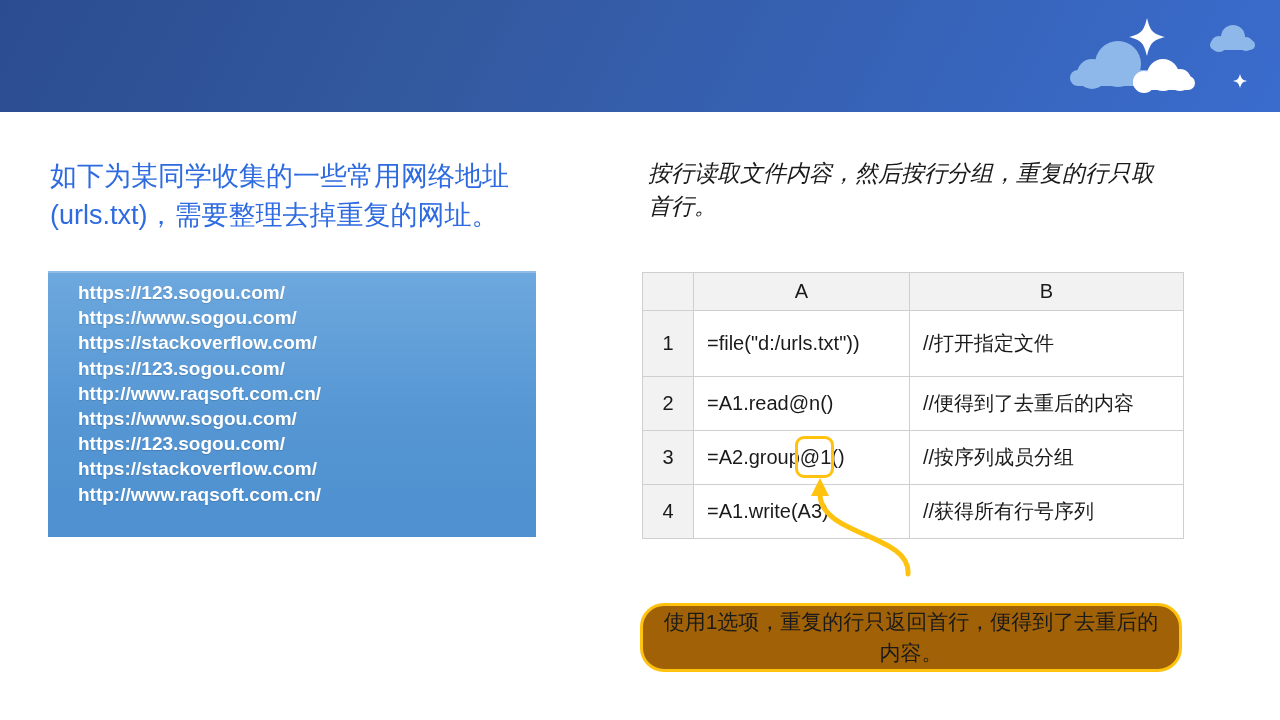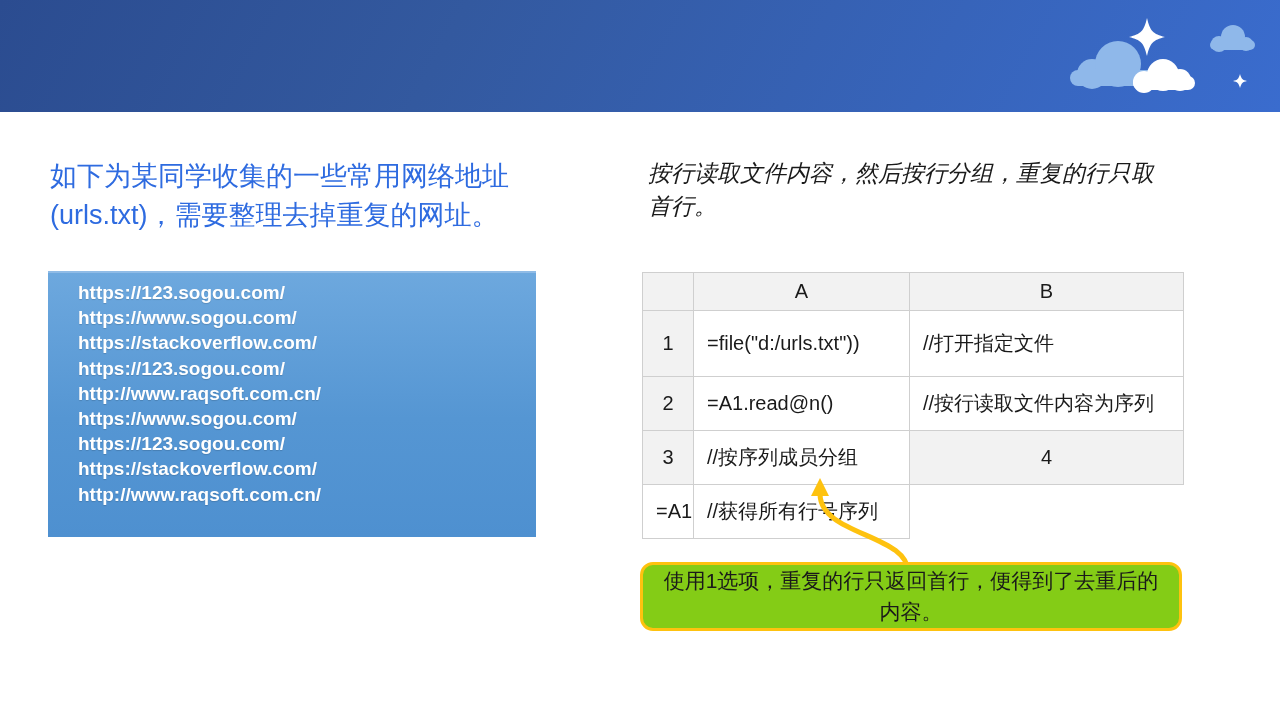--- a/index.html
+++ b/index.html
@@ -52,22 +52,22 @@
   }
   .gcell.head, .gcell.rownum { background:#f2f2f2; justify-content:center; }
   .gcell.code, .gcell.comment { padding-left:13px; }
   .hl-wrap { position:relative; }
   .hl-wrap::before {
     content:""; position:absolute; left:-5px; right:-3px; top:-10px; bottom:-9px;
     border:3px solid #fec20f; border-radius:9px; pointer-events:none;
   }
   
   .callout {
-    position:absolute; left:640px; top:562px; width:542px; height:69px;
-    border:3px solid #fec20f; border-radius:13px; background:#84cc16;
+    position:absolute; left:640px; top:603px; width:542px; height:69px;
+    border:3px solid #fec20f; border-radius:24px; background:#a16207;
     display:flex; align-items:center; justify-content:center; text-align:center;
     font-size:21px; color:#1a1a1a; line-height:1.45; padding:0 14px;
   }
   .arrow-overlay { position:absolute; left:0; top:0; pointer-events:none; }
 </style>
 </head>
 <body>
 
 <div class="slide">
 
@@ -121,23 +121,28 @@
     <div class="gcell head"></div>
     <div class="gcell head">A</div>
     <div class="gcell head">B</div>
 
     <div class="gcell rownum">1</div>
     <div class="gcell code">=file("d:/urls.txt"))</div>
     <div class="gcell comment">//打开指定文件</div>
 
     <div class="gcell rownum">2</div>
     <div class="gcell code">=A1.read@n()</div>
-    <div class="gcell comment">//按行读取文件内容为序列</div>
+    <div class="gcell comment">//便得到了去重后的内容</div>
 
     <div class="gcell rownum">3</div>
+    <div class="gcell code">
+      <span>=A2.group</span>
+        <span class="hl-wrap">@1</span>
+        <span>()</span>
+    </div>
     <div class="gcell comment">//按序列成员分组</div>
 
     <div class="gcell rownum">4</div>
     <div class="gcell code">=A1.write(A3)</div>
     <div class="gcell comment">//获得所有行号序列</div>
   </div>
 
   <svg class="arrow-overlay" width="1280" height="720" viewBox="0 0 1280 720">
     <path d="M 908 574 C 911 534 820 536 820 494" fill="none" stroke="#fec20f" stroke-width="5" stroke-linecap="round"></path>
     <polygon points="811,496 820,478 829,496" fill="#fec20f"></polygon>

